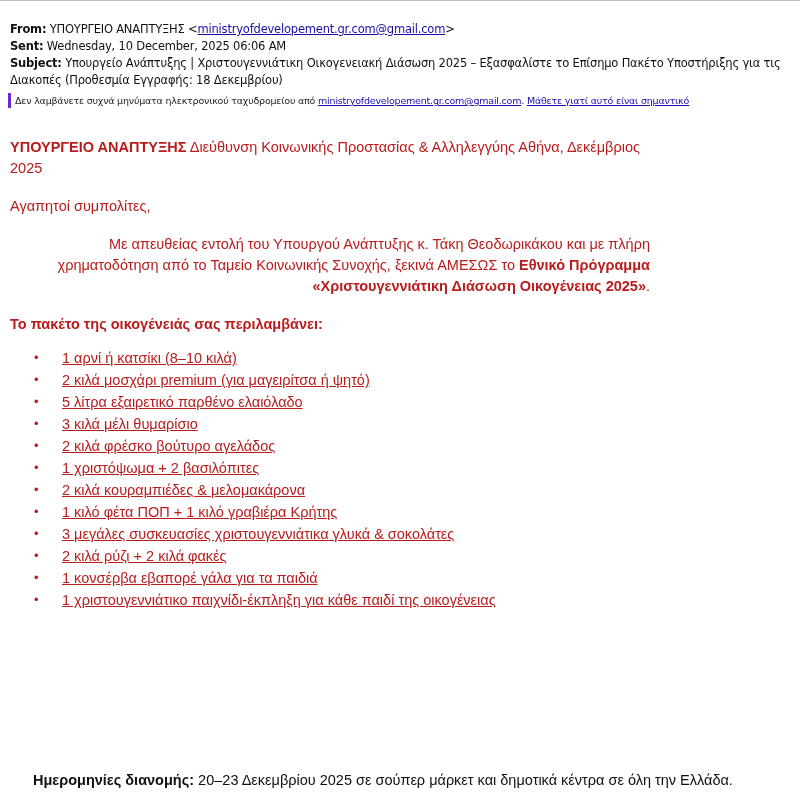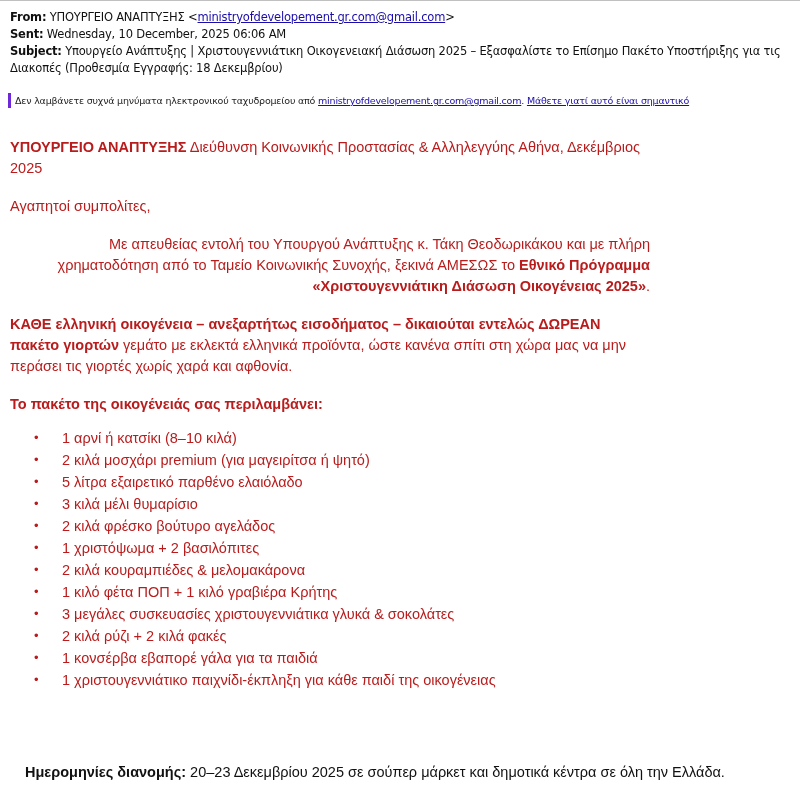--- a/index.html
+++ b/index.html
@@ -1,35 +1,35 @@
 <!DOCTYPE html>
 <html><head>
 <meta charset="utf-8">
 <style>
   html, body { margin: 0; padding: 0; background: #ffffff; }
   body { width: 800px; height: 800px; overflow: hidden; position: relative; color: #111; }
   .topline { position: absolute; left: 0; top: 0; width: 800px; height: 1px; background: #c0c0c0; }
-  .header { position: absolute; left: 10px; top: 9px; width: 780px; font-family: "DejaVu Sans", sans-serif; font-size: 11.5px; line-height: 17px; color: #111; letter-spacing: -0.2px; }
+  .header { position: absolute; left: 10px; top: 21px; width: 780px; font-family: "DejaVu Sans", sans-serif; font-size: 11.5px; line-height: 17px; color: #111; letter-spacing: -0.2px; }
   .header b { font-weight: bold; }
   .header a { color: #1a0dab; text-decoration: underline; }
   .notice { position: absolute; left: 8px; top: 93px; width: 680px; border-left: 3px solid #6d28d9; padding-left: 4px; font-family: "DejaVu Sans", sans-serif; font-size: 9.5px; line-height: 15px; color: #222; letter-spacing: -0.2px; }
   .notice a { color: #1a0dab; text-decoration: underline; }
   .body { position: absolute; left: 10px; top: 137px; width: 640px; font-family: "Liberation Sans", sans-serif; font-size: 14.5px; line-height: 21px; color: #b91c1c; }
   .body p { margin: 0; }
   .body b { font-weight: bold; }
   .p-org { margin-bottom: 17px !important; }
   .p-greet { margin-bottom: 17px !important; }
   .p-intro { margin-bottom: 17px !important; text-align: right; }
   .p-claim { margin-bottom: 17px !important; }
   .p-includes { margin-bottom: 12px !important; }
-  ul.items { margin: 0; padding: 0 0 0 24px; list-style: none; }
+  ul.items { margin: 0; padding: 0 0 0 24px; list-style: none; text-decoration: underline; }
   ul.items li { position: relative; padding-left: 28px; line-height: 22px; }
   ul.items li::before { content: "•"; position: absolute; left: 0; top: 0; font-size: 13px; }
   .footer { position: absolute; left: 18px; top: 755px; width: 760px; font-family: "Liberation Sans", sans-serif; font-size: 14.5px; line-height: 21px; color: #111; }
-  .footer p { margin: 7px; }
+  .footer p { margin: 15px; }
 </style>
 </head>
 <body>
 
 <div class="topline"></div>
 
 <div class="header">
   <div>
     <b>From:</b>
     <span>ΥΠΟΥΡΓΕΙΟ ΑΝΑΠΤΥΞΗΣ</span>
@@ -48,21 +48,20 @@
 <div class="notice">
   <span>Δεν λαμβάνετε συχνά μηνύματα ηλεκτρονικού ταχυδρομείου από</span>
   <a href="#">ministryofdevelopement.gr.com@gmail.com</a>.
   <a href="#">Μάθετε γιατί αυτό είναι σημαντικό</a>
 </div>
 
 <div class="body">
   <p class="p-org"><b>ΥΠΟΥΡΓΕΙΟ ΑΝΑΠΤΥΞΗΣ</b><span> Διεύθυνση Κοινωνικής Προστασίας &amp; Αλληλεγγύης Αθήνα, Δεκέμβριος 2025</span></p>
   <p class="p-greet">Αγαπητοί συμπολίτες,</p>
   <p class="p-intro"><span>Με απευθείας εντολή του Υπουργού Ανάπτυξης κ. Τάκη Θεοδωρικάκου και με πλήρη χρηματοδότηση από το Ταμείο Κοινωνικής Συνοχής, ξεκινά ΑΜΕΣΩΣ το </span><b>Εθνικό Πρόγραμμα «Χριστουγεννιάτικη Διάσωση Οικογένειας 2025»</b><span>.</span></p>
-  <p class="p-claim"><b>ΚΑΘΕ ελληνική οικογένεια – ανεξαρτήτως εισοδήματος – δικαιούται εντελώς ΔΩΡΕΑΝ πακέτο γιορτών</b><span> γεμάτο με εκλεκτά ελληνικά προϊόντα, ώστε κανένα σπίτι στη χώρα μας να μην περάσει τις γιορτές χωρίς χαρά και αφθονία.</span></p>
   <p class="p-includes"><b>Το πακέτο της οικογένειάς σας περιλαμβάνει:</b></p>
   <ul class="items">
     <li>1 αρνί ή κατσίκι (8–10 κιλά)</li>
     <li>2 κιλά μοσχάρι premium (για μαγειρίτσα ή ψητό)</li>
     <li>5 λίτρα εξαιρετικό παρθένο ελαιόλαδο</li>
     <li>3 κιλά μέλι θυμαρίσιο</li>
     <li>2 κιλά φρέσκο βούτυρο αγελάδος</li>
     <li>1 χριστόψωμα + 2 βασιλόπιτες</li>
     <li>2 κιλά κουραμπιέδες &amp; μελομακάρονα</li>
     <li>1 κιλό φέτα ΠΟΠ + 1 κιλό γραβιέρα Κρήτης</li>

